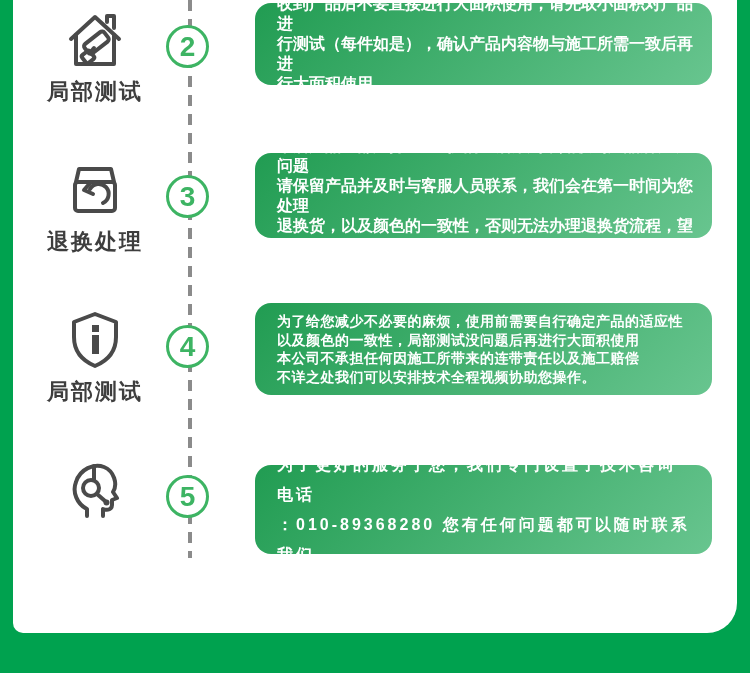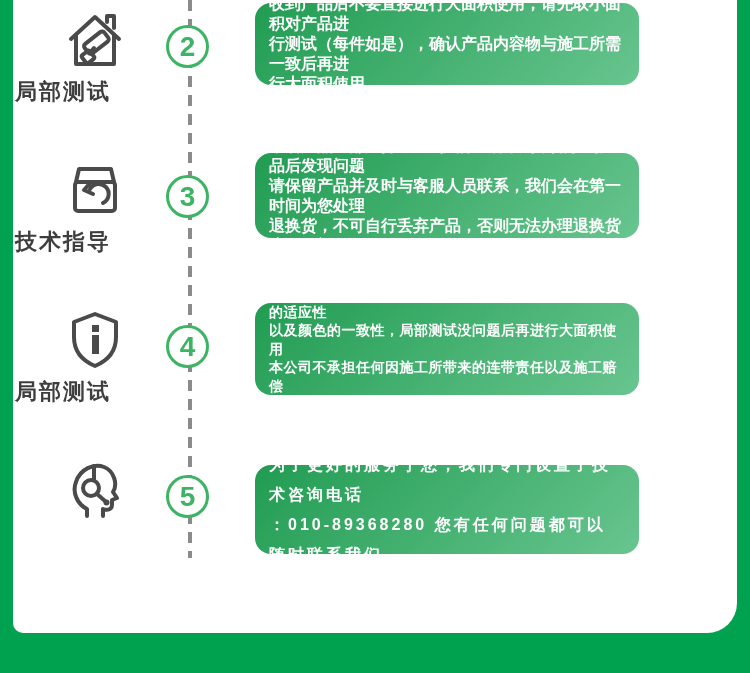--- a/index.html
+++ b/index.html
@@ -20,39 +20,39 @@
   .dash-line {
     position:absolute; left:188px; top:0; width:4px; height:558px;
     background:repeating-linear-gradient(to bottom, #8b8b8b 0 11px, transparent 11px 19px);
   }
   .row { position:absolute; left:0; width:750px; height:150px; }
   .r1 { top:3px; }  .r2 { top:153px; }  .r3 { top:303px; }  .r4 { top:453px; }
   .icon-wrap { position:absolute; left:63px; top:5px; width:64px; height:64px; }
   .icon-wrap svg { width:64px; height:64px; display:block; }
   .step-label {
     position:absolute; left:15px; top:74px; width:160px;
-    text-align:left; font-size:22px; font-weight:600;
+    text-align:center; font-size:22px; font-weight:600;
     color:#3e3e3e; letter-spacing:2px; white-space:nowrap;
   }
   .num-badge {
     position:absolute; left:166px; top:22px;
     width:43px; height:43px;
     background:#ffffff;
     border:3px solid #3db463; border-radius:50%;
     color:#3db463; font-size:28px; font-weight:700;
     display:flex; align-items:center; justify-content:center;
     line-height:1;
   }
   .bubble {
-    position:absolute; left:255px; top:0; width:384px;
+    position:absolute; left:255px; top:0; width:457px;
     border-radius:16px;
     background:linear-gradient(135deg, #219c52 0%, #68c58f 100%);
     color:#ffffff; font-weight:700;
     display:flex; align-items:center;
-    padding:0 18px 0 14px;
+    padding:0 18px 0 22px;
     font-size:16px; line-height:20px;
     white-space:pre-line;
   }
   .b1 { height:82px; }
   .b2 { height:85px; }
   .b3 { height:92px; font-size:14px; line-height:18.5px; letter-spacing:0.5px; }
   .b4 { height:89px; line-height:30px; letter-spacing:3px;margin-top:12px; }
   .icon-stroke { stroke:#4a4a4a; stroke-width:4; fill:none; stroke-linecap:round; stroke-linejoin:round; }
   .icon-fill { fill:#4a4a4a; stroke:none; }
 </style>
@@ -85,25 +85,25 @@
 
   <div class="row r2">
     <div class="icon-wrap">
       <svg viewBox="0 0 64 64">
         <path class="icon-stroke" d="M13 24 L16 11 H48 L51 24"></path>
         <rect class="icon-stroke" x="12" y="24" width="40" height="29" rx="3"></rect>
         <path class="icon-stroke" d="M40 45 A10 10 0 1 0 27 31"></path>
         <path class="icon-stroke" d="M28 24 L21 32 L30 36"></path>
       </svg>
     </div>
-    <div class="step-label">技术指导</div>
+    <div class="step-label">退换处理</div>
     <div class="num-badge">3</div>
     <div class="bubble b2">本店产品全部支持7退15换的售后原则，如收到产品后发现问题
 请保留产品并及时与客服人员联系，我们会在第一时间为您处理
-退换货，不可自行丢弃产品，否则无法办理退换货流程，望理解。</div>
+退换货，以及颜色的一致性，否则无法办理退换货流程，望理解。</div>
   </div>
 
   <div class="row r3">
     <div class="icon-wrap">
       <svg viewBox="0 0 64 64">
         <path class="icon-stroke" d="M32 6 L53 14 V29 C53 45 44 53 32 58 C20 53 11 45 11 29 V14 Z"></path>
         <rect class="icon-fill" x="29" y="17" width="7" height="7"></rect>
         <rect class="icon-fill" x="29" y="27" width="7" height="19"></rect>
       </svg>
     </div>

